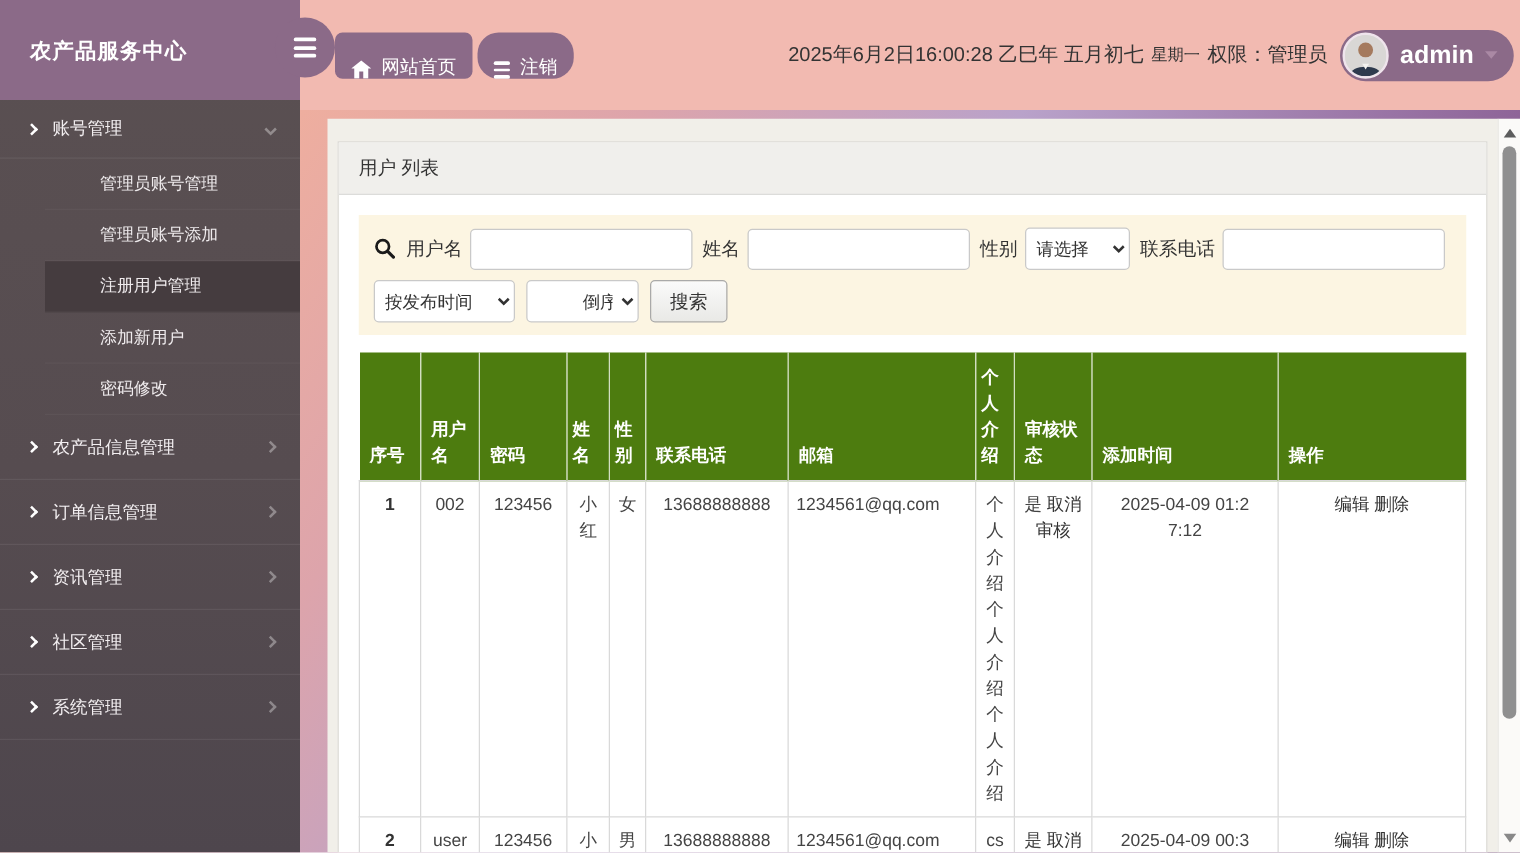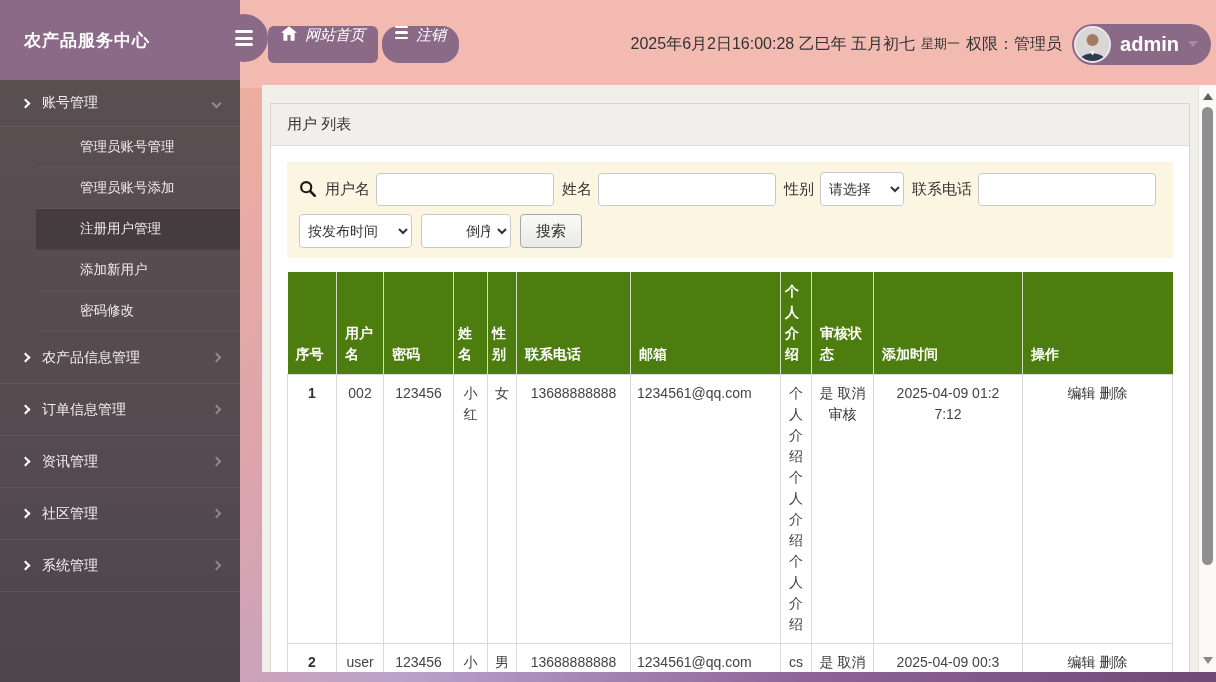--- a/index.html
+++ b/index.html
@@ -6,22 +6,22 @@
   html,body { width:1216px; height:682px; overflow:hidden; }
   body {
     position:relative;
     font-family:"Liberation Sans","DejaVu Sans",sans-serif;
     background:linear-gradient(125deg,#f7b49b 0%,#eeae9f 18%,#dda4ab 34%,#b9a2ca 52%,#8d6397 76%,#6f4a75 100%);
   }
 
   
   .topbar { position:absolute; left:240px; top:0; width:976px; height:88px;
     background:#f2bab1; display:flex; align-items:center; }
-  .tb-btn { display:flex; align-items:flex-start; gap:8px; background:#8b6a88; color:#fff;
-    font-size:15px; height:37px; padding:0 13px; border-radius:6px; border:none; cursor:pointer;font-style:italic; }
+  .tb-btn { display:flex; align-items:flex-end; gap:8px; background:#8b6a88; color:#fff;
+    font-size:15px; height:37px; padding:0 13px; border-radius:6px; border:none; cursor:pointer; }
   .tb-btn:first-of-type { margin-left:28px; }
   .tb-btn + .tb-btn { margin-left:4px;border-radius:17px; }
   .mini-bars { display:flex; flex-direction:column; gap:3px; }
   .mini-bars i { display:block; width:13px; height:2.5px; background:#fff; border-radius:2px; }
   .tb-right { margin-left:auto; display:flex; align-items:center; padding-right:5px; }
   .tb-datetime { font-size:16px; color:#333; }
   .tb-weekday { font-size:13px; color:#333; margin:0 6px 0 6px; }
   .tb-role { font-size:16px; color:#333; margin-right:10px; }
   .avatar-pill { display:flex; align-items:center; gap:9px; background:#8b6a88;
     border-radius:21px; padding:2px 13px 2px 2px; height:41px; cursor:pointer; }
@@ -47,21 +47,21 @@
     display:inline-block; flex:0 0 auto; }
   .chev-r { transform:rotate(-45deg); }
   .chev-d { transform:rotate(45deg); }
   .lead { margin-right:13px; }
   .trail { margin-left:auto; border-color:rgba(255,255,255,.35); }
   .submenu-item { display:flex; align-items:center; height:41px; padding-left:44px;
     color:#efebed; font-size:13.5px; cursor:pointer; border-bottom:1px solid rgba(255,255,255,.04);margin-left:36px; }
   .submenu-item.active { background:#453c3f; }
 
   
-  .panel { position:absolute; left:262px; top:85px; width:954px; height:587px;
+  .panel { position:absolute; left:262px; top:95px; width:954px; height:587px;
     background:#f1efe9; overflow:hidden; }
   .card { position:absolute; left:8px; top:18px; width:920px; height:660px;
     background:#fff; border:1px solid #d9d7d1; }
   .card-header { background:#f0efec; border-bottom:1px solid #dcdcda; padding:11px 16px;
     font-size:15px; color:#333; }
   .card-body { padding:16px; }
 
   
   .search-box { background:#fcf5e2; padding:10px 10px; }
   .srow { display:flex; align-items:center; }

